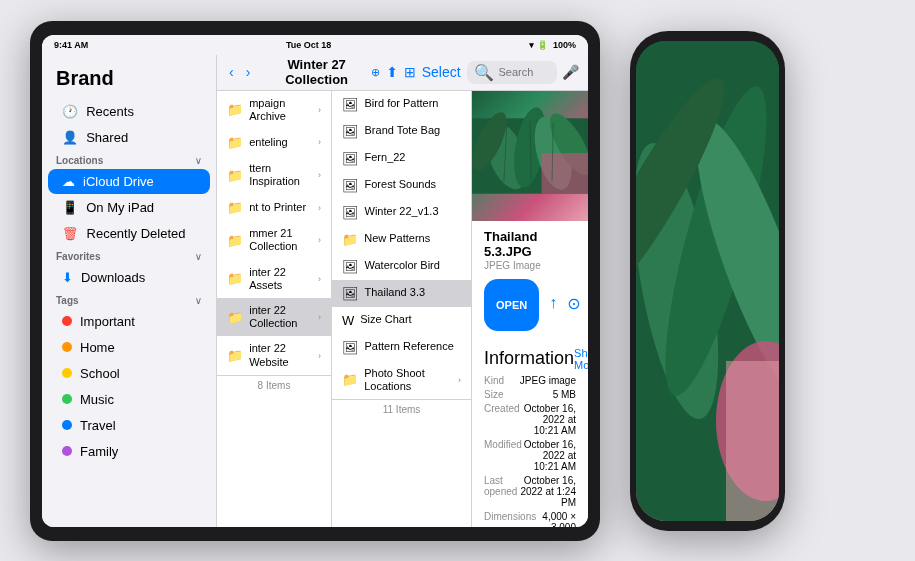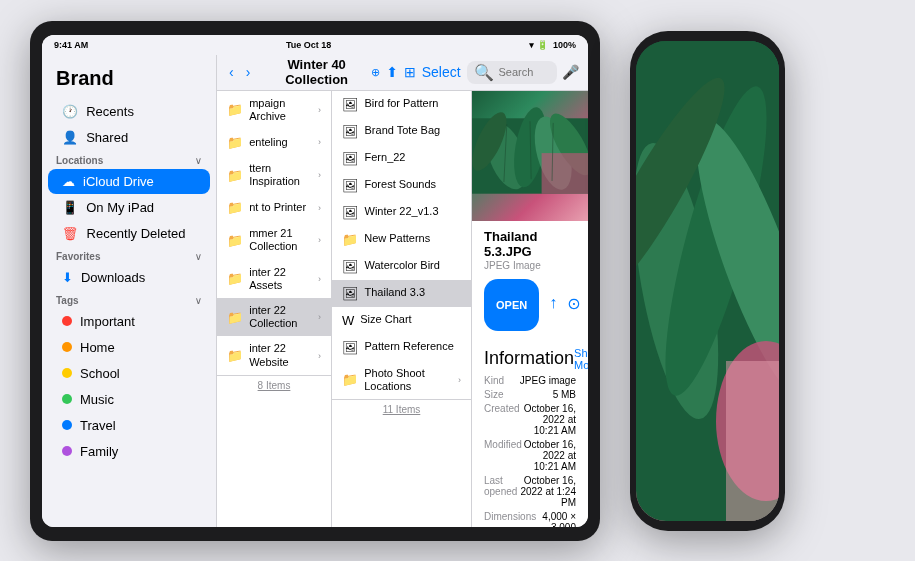--- a/index.html
+++ b/index.html
@@ -198,21 +198,20 @@
     .file-item.selected { background: #d1d1d6; }
     .file-item .fi-icon { font-size: 13px; flex-shrink: 0; }
     .file-item .fi-name { flex: 1; font-size: 11px; line-height: 1.2; }
     .file-item .fi-arrow { font-size: 9px; color: #8e8e93; flex-shrink: 0; }
     .column-footer {
       padding: 4px 8px;
       font-size: 10px;
       color: #8e8e93;
       border-top: 1px solid #d1d1d6;
       text-align: center;
-      text-decoration: underline;
     }
 
     
     .thumb-column {
       width: 140px;
       border-right: 1px solid #d1d1d6;
       overflow-y: auto;
       flex-shrink: 0;
     }
 
@@ -386,21 +385,21 @@
           </div>
       </div>
 
       <div class="content-area">
 
         <div class="toolbar">
           <div class="toolbar-nav">
             <button class="toolbar-btn">‹</button>
             <button class="toolbar-btn">›</button>
           </div>
-          <span class="toolbar-title">Winter 40 Collection</span>
+          <span class="toolbar-title">Winter 27 Collection</span>
           <span class="toolbar-tag">⊕</span>
           <div class="toolbar-actions">
             <button class="toolbar-icon-btn">⬆</button>
             <button class="toolbar-icon-btn">⊞</button>
             <button class="toolbar-icon-btn">Select</button>
             <div class="search-box">
               <span>🔍</span>
               <input type="text" placeholder="Search" style="">
             </div>
             <button class="toolbar-icon-btn">🎤</button>

